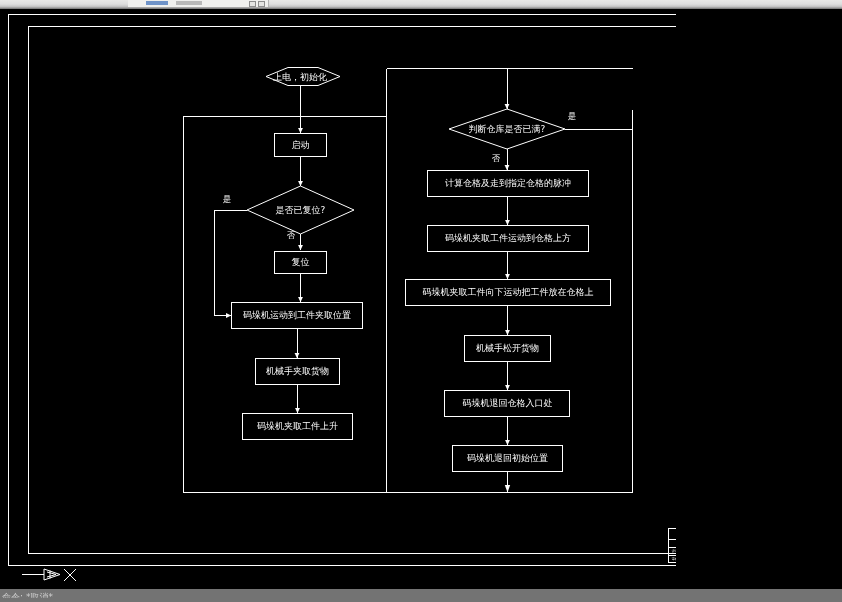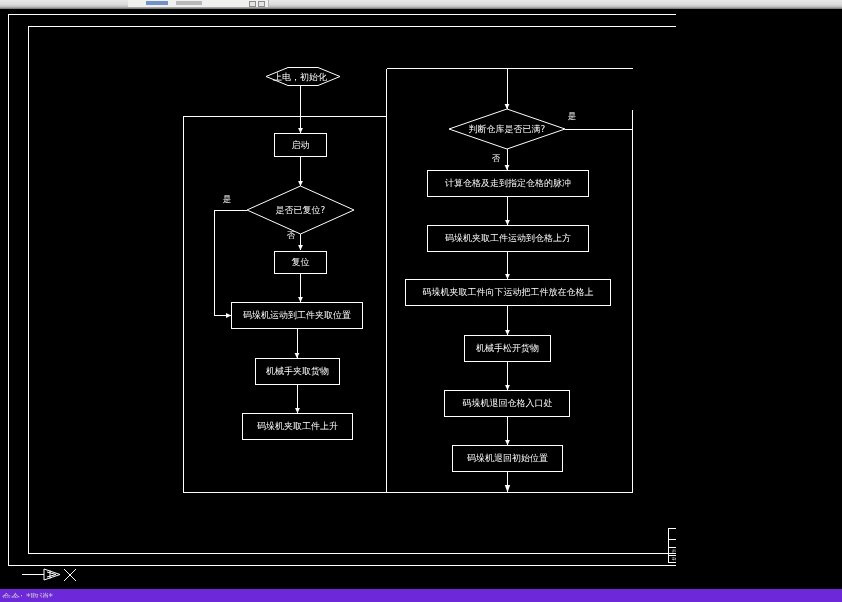--- a/index.html
+++ b/index.html
@@ -54,21 +54,21 @@
     width: 676px; height: 580px;
     background: #000;
     overflow: hidden;
   }
 
   
   #status-strip {
     position: absolute;
     left: 0; top: 589px;
     width: 842px; height: 13px;
-    background: #6d28d9;
+    background: #737373;
     overflow: hidden;
   }
   #status-strip .status-text {
     position: absolute;
     left: 2px; top: 2px;
     font-size: 9px;
     color: #cfcfcf;
     font-family: "DejaVu Sans", "Liberation Sans", sans-serif;
     white-space: nowrap;
     clip-path: inset(0 0 48% 0);

